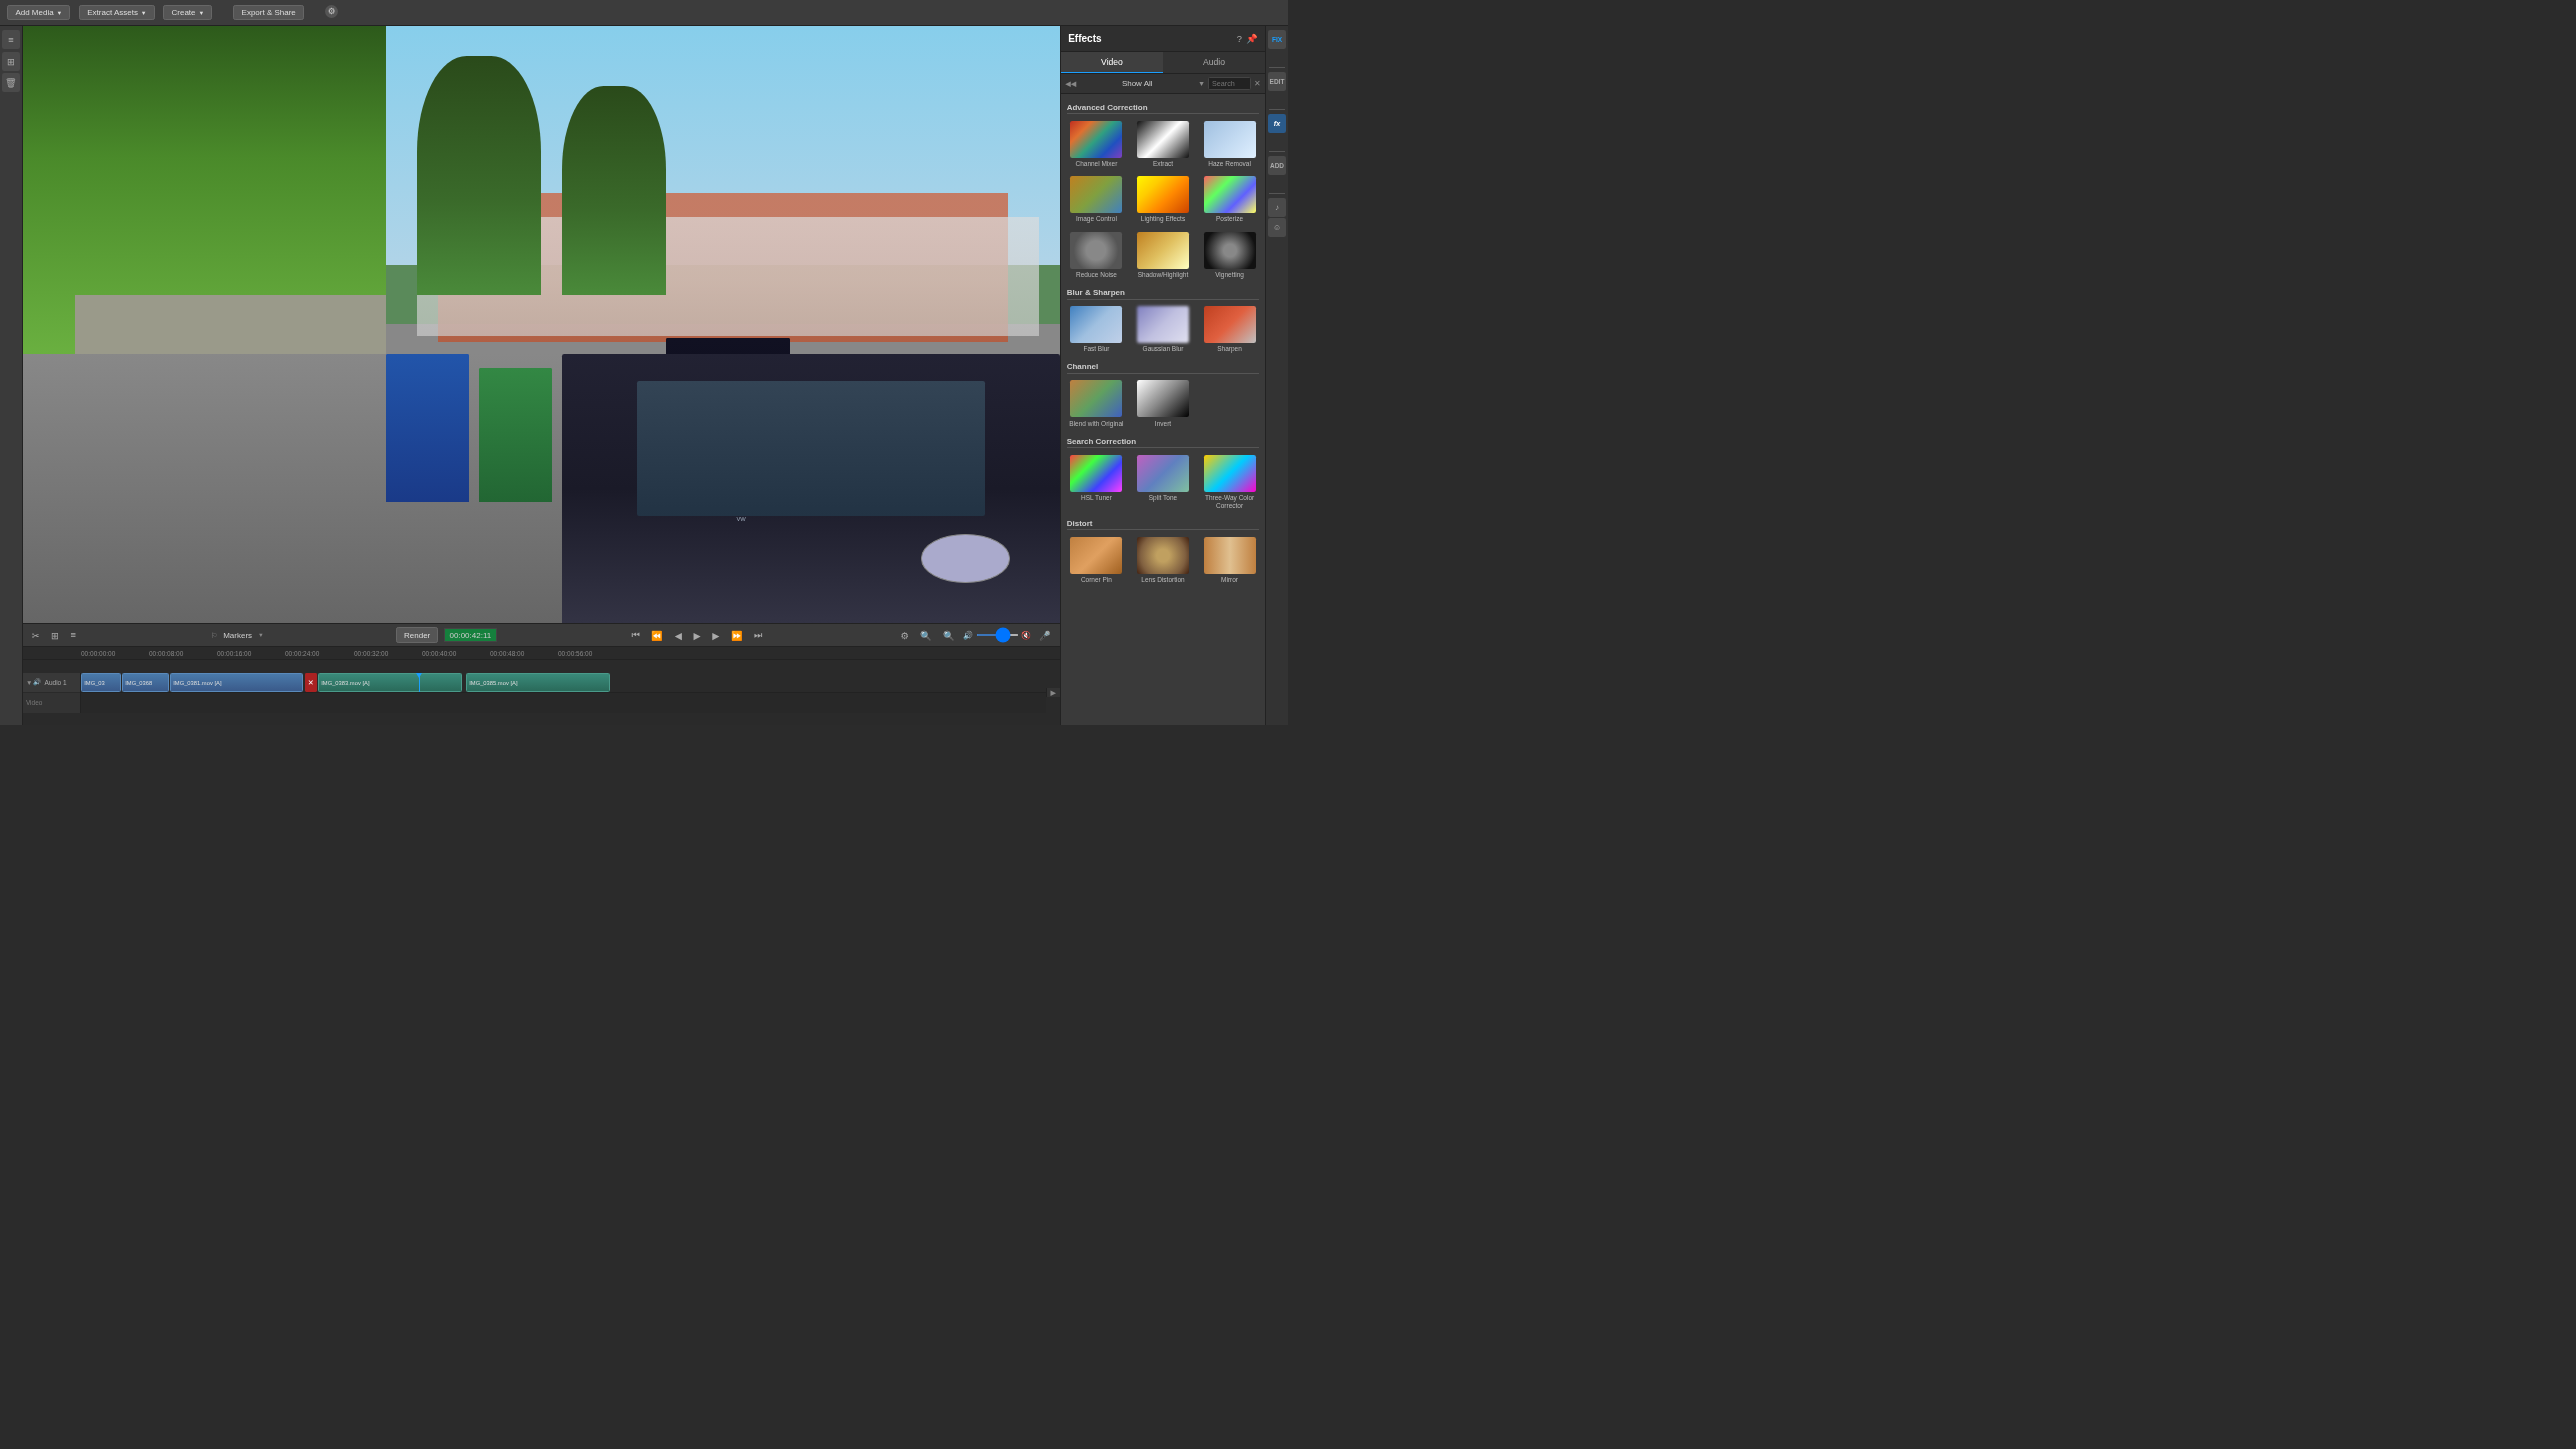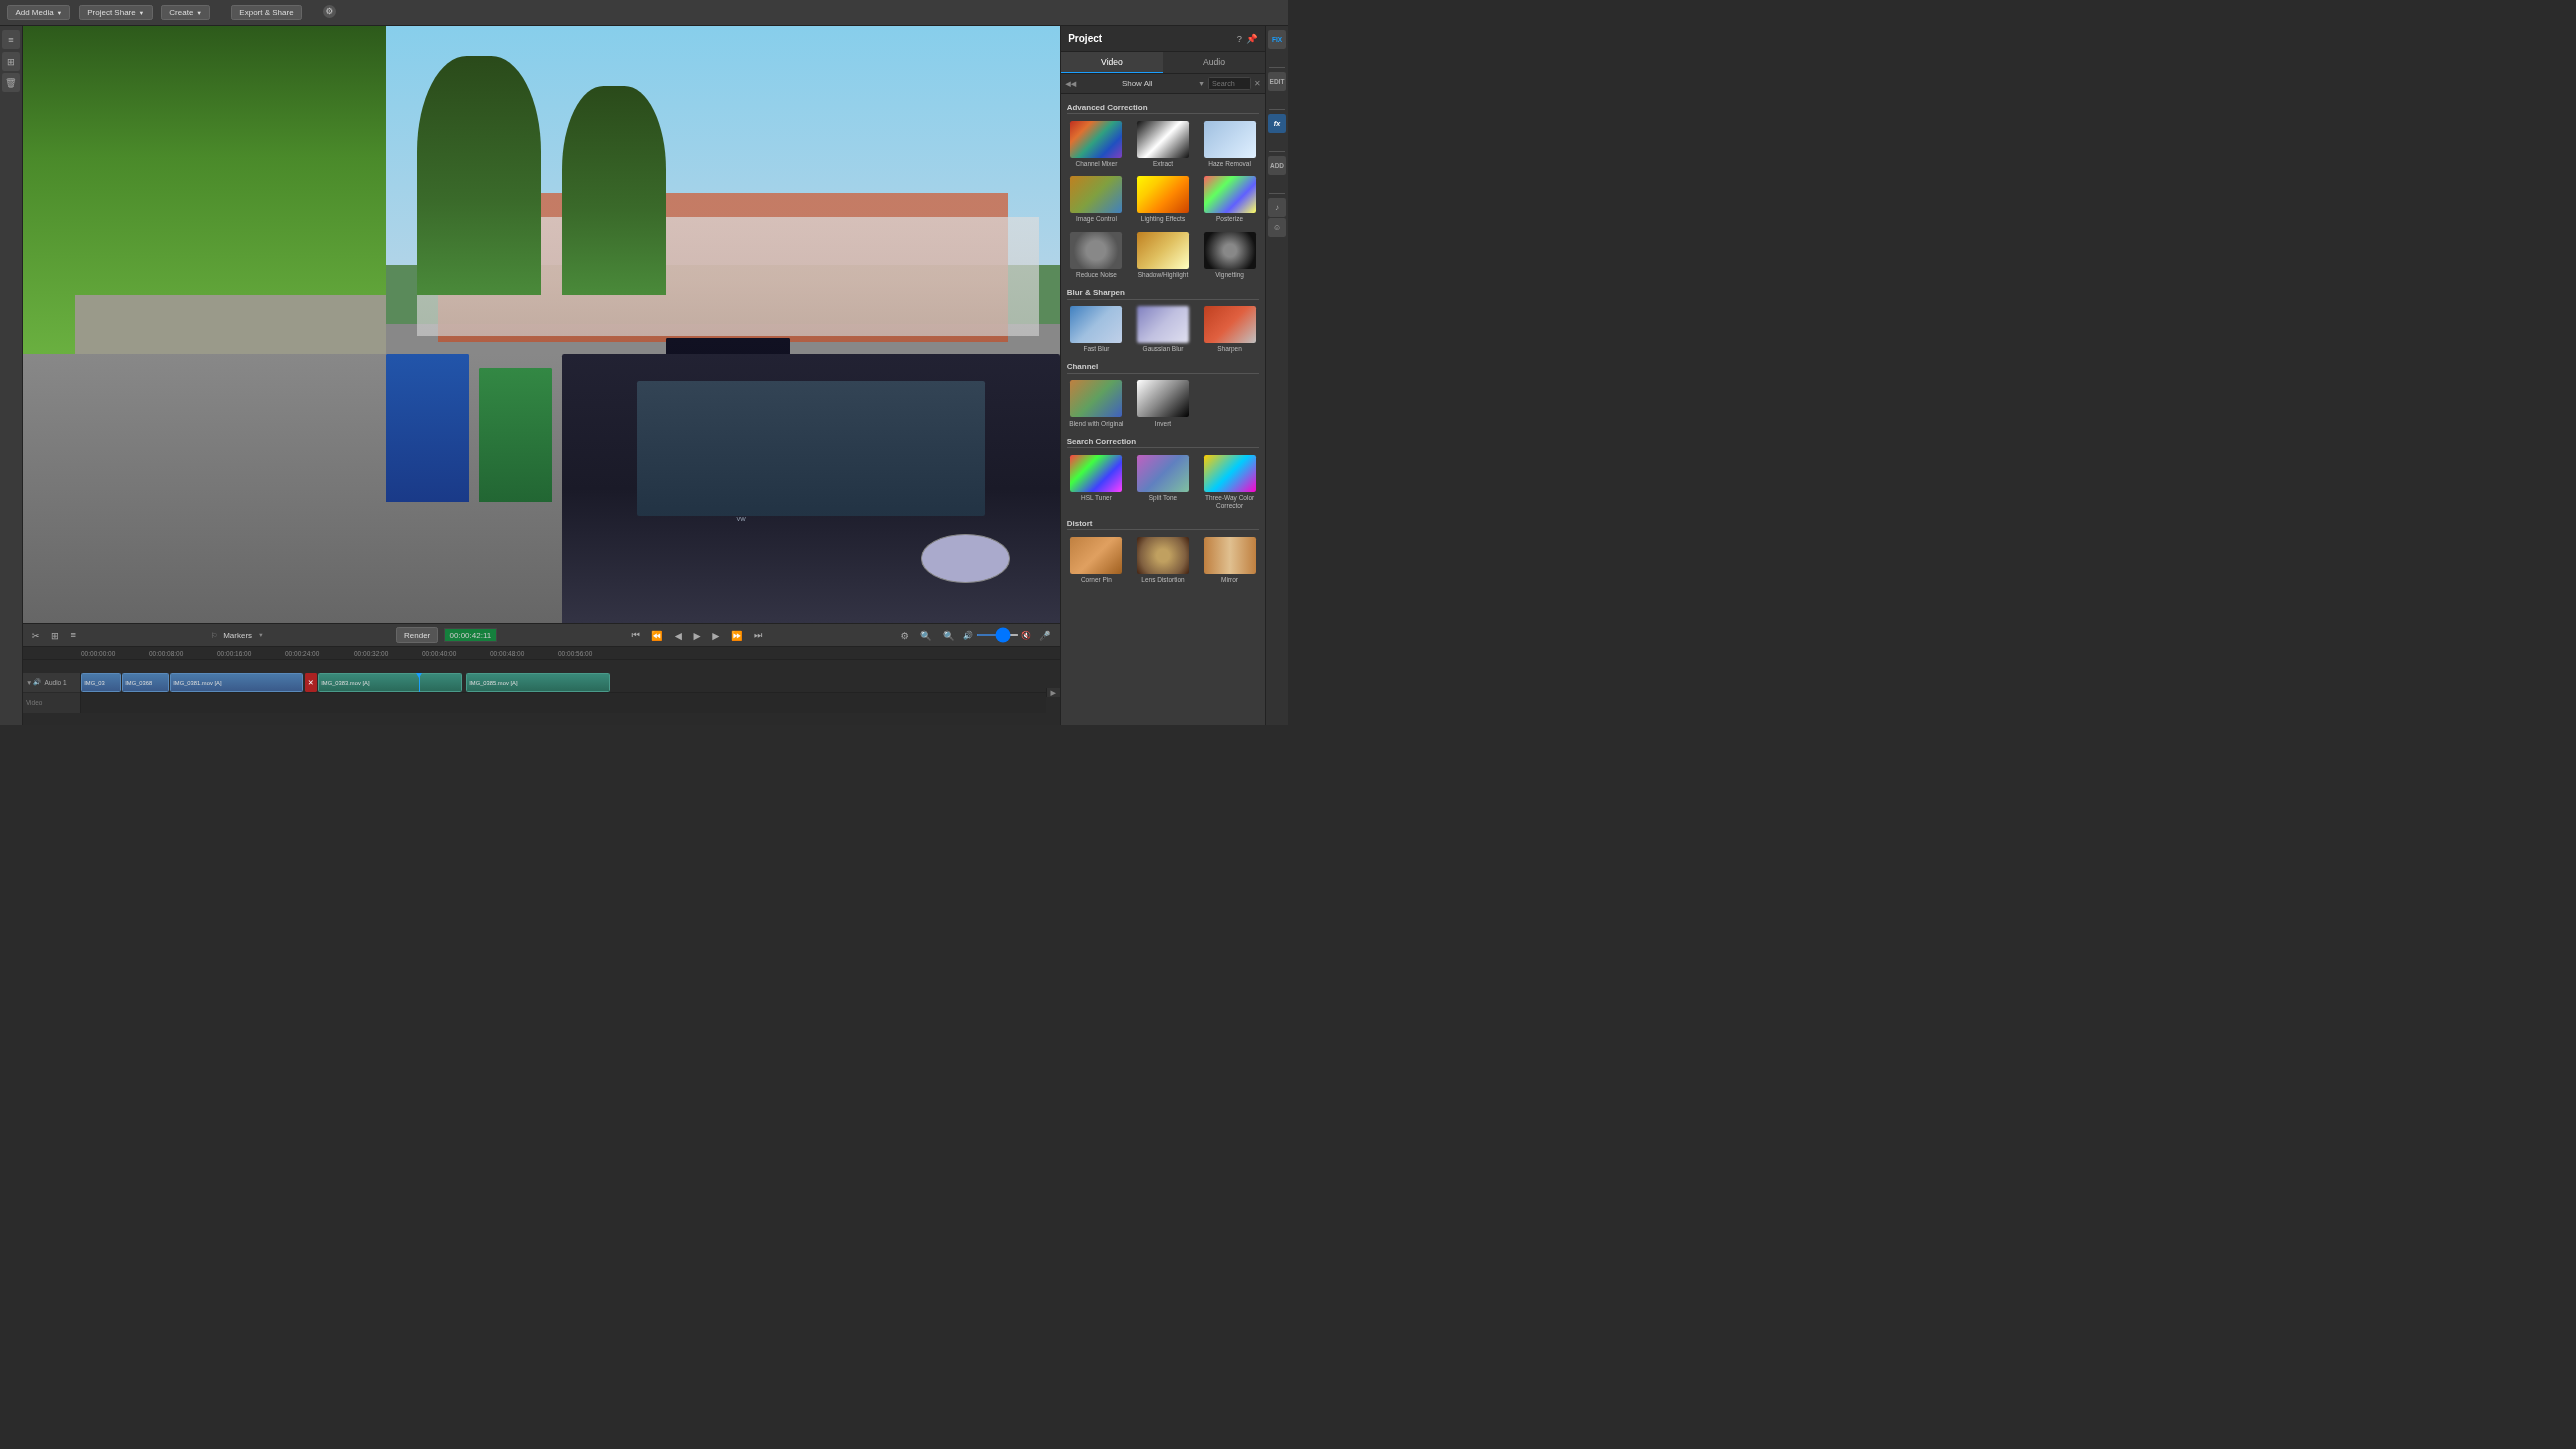--- a/index.html
+++ b/index.html
@@ -385,21 +385,21 @@
   </style>
 </head>
 <body>
 
 <div id="top-bar">
   <button class="top-btn">
     <span>Add Media</span>
     <span class="arrow">▼</span>
   </button>
   <button class="top-btn">
-    <span>Project Share</span>
+    <span>Extract Assets</span>
     <span class="arrow">▼</span>
   </button>
 
 
   <div class="top-right">
     <button class="top-btn">
       <span>Create</span>
       <span class="arrow">▼</span>
     </button>
     <button class="top-btn">
@@ -550,21 +550,21 @@
 
         <div style="width:14.4px;background:#333;display:flex;flex-direction:column;align-items:center;justify-content:center;border-left:0.7px solid #222;">
           <span style="font-size:7.2px;color:#888;">▶</span>
         </div>
       </div>
     </div>
   </div>
 
   <div id="right-panel">
     <div id="right-panel-header">
-      <span class="panel-title">Project</span>
+      <span class="panel-title">Effects</span>
       <div class="panel-header-icons">
         <button class="panel-icon-btn">?</button>
         <button class="panel-icon-btn">📌</button>
       </div>
     </div>
 
     <div id="effects-tabs">
       <div class="effects-tab active">Video</div>
       <div class="effects-tab">Audio</div>
     </div>

